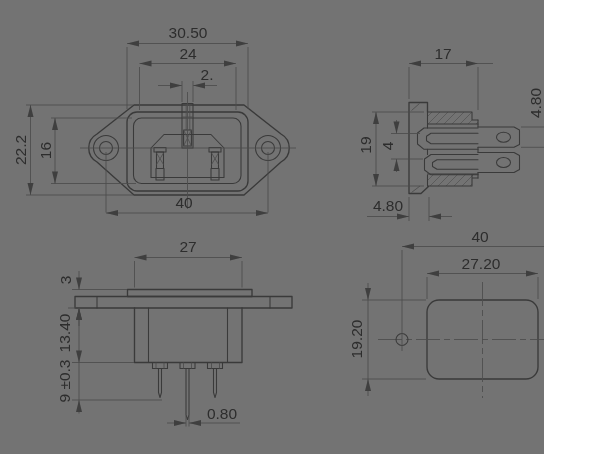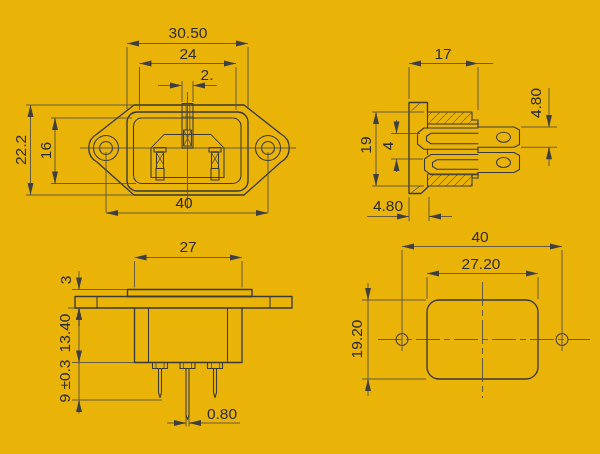--- a/index.html
+++ b/index.html
@@ -1,16 +1,16 @@
 <!DOCTYPE html>
 <html><head>
 <meta charset="utf-8">
 <style>
   html,body{margin:0;padding:0;background:#ffffff;}
-  .stage{width:600px;height:454px;background:#eab308;position:relative;overflow:hidden;}
+  .stage{width:544px;height:454px;background:#737373;position:relative;overflow:hidden;}
   svg text{font-family:"Liberation Sans", sans-serif;font-size:15.5px;fill:#2d2d2d;}
   .out{stroke:#3a3a3a;stroke-width:1.35;fill:none;stroke-linejoin:round;stroke-linecap:round;}
   .out2{stroke:#3a3a3a;stroke-width:1.05;fill:none;stroke-linejoin:round;stroke-linecap:round;}
   .thin{stroke:#4d4d4d;stroke-width:0.85;fill:none;stroke-linecap:butt;}
   .cl{stroke:#4d4d4d;stroke-width:0.85;fill:none;stroke-dasharray:24 4 6 4;}
   .hatchfill{fill:url(#hat);stroke:none;}
 </style>
 </head>
 <body>
 

